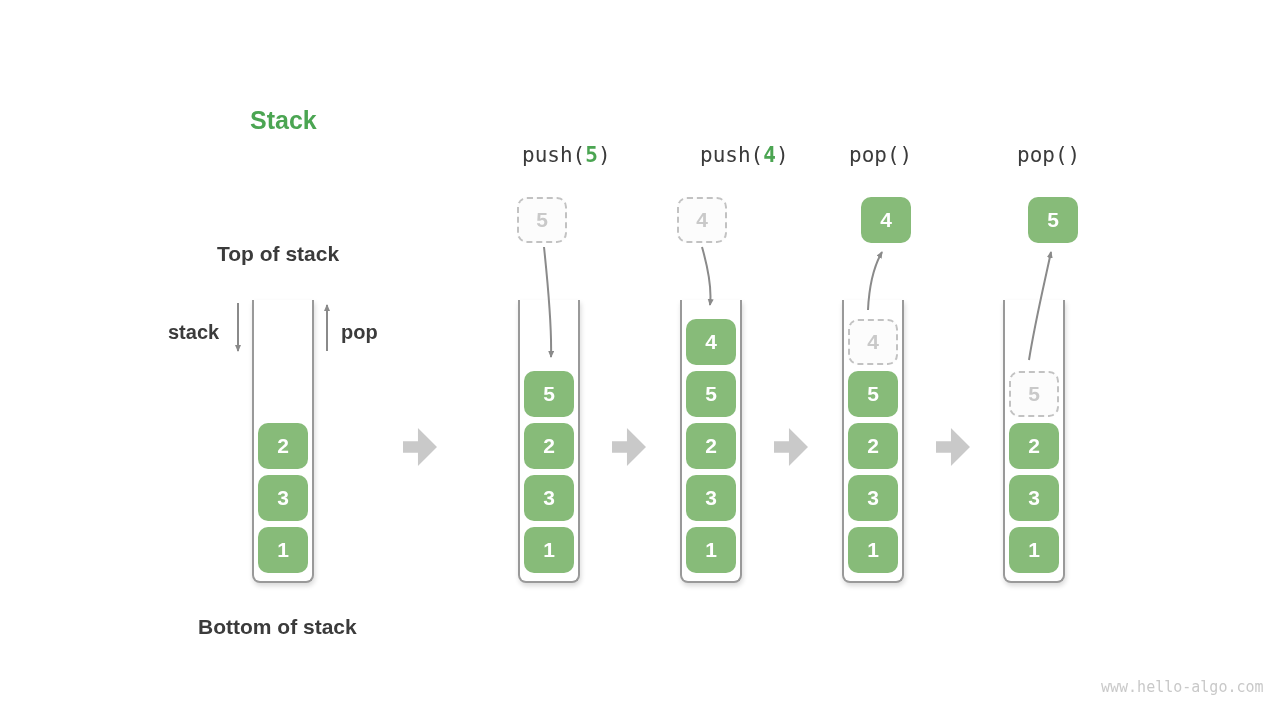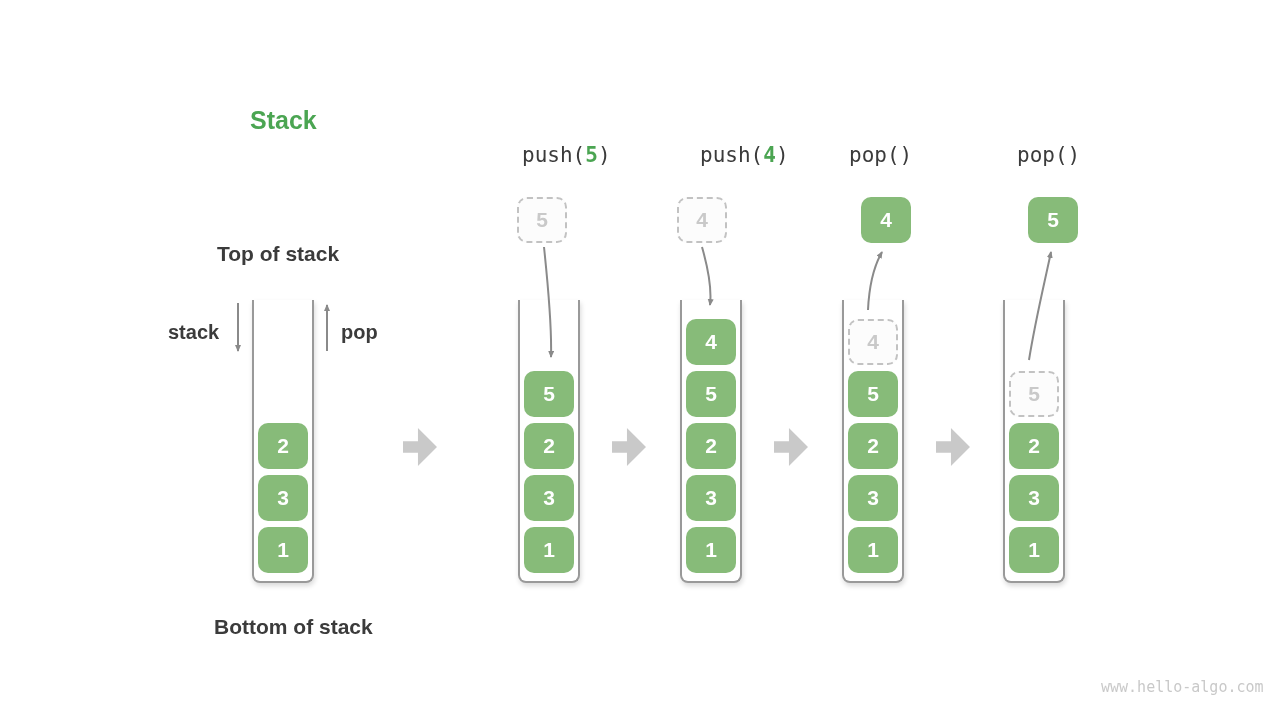--- a/index.html
+++ b/index.html
@@ -7,21 +7,21 @@
   .canvas {
     position:relative; width:1280px; height:720px; background:#ffffff;
     overflow:hidden; font-family:"Liberation Sans", sans-serif;
   }
   .title {
     position:absolute; left:250px; top:106px;
     font-size:25px; font-weight:bold; color:#4BA552;
   }
   .lbl { position:absolute; color:#3b3b3b; font-weight:bold; }
   .top-label    { left:217px; top:242px; font-size:21px; }
-  .bottom-label { left:198px; top:615px; font-size:21px;margin-left:16px; }
+  .bottom-label { left:198px; top:615px; font-size:21px; }
   .push-label   { left:168px; top:321px; font-size:20px; }
   .pop-label    { left:341px; top:321px; font-size:20px; }
 
   .op {
     position:absolute; top:143px; font-family:"DejaVu Sans Mono", monospace;
     font-size:21px; color:#3b3b3b; white-space:pre;
   }
   .op .green { color:#4BA552; font-weight:bold; }
   .op1 { left:522px; } .op2 { left:682px;margin-left:18px; } .op3 { left:849px; } .op4 { left:1017px; }
 

